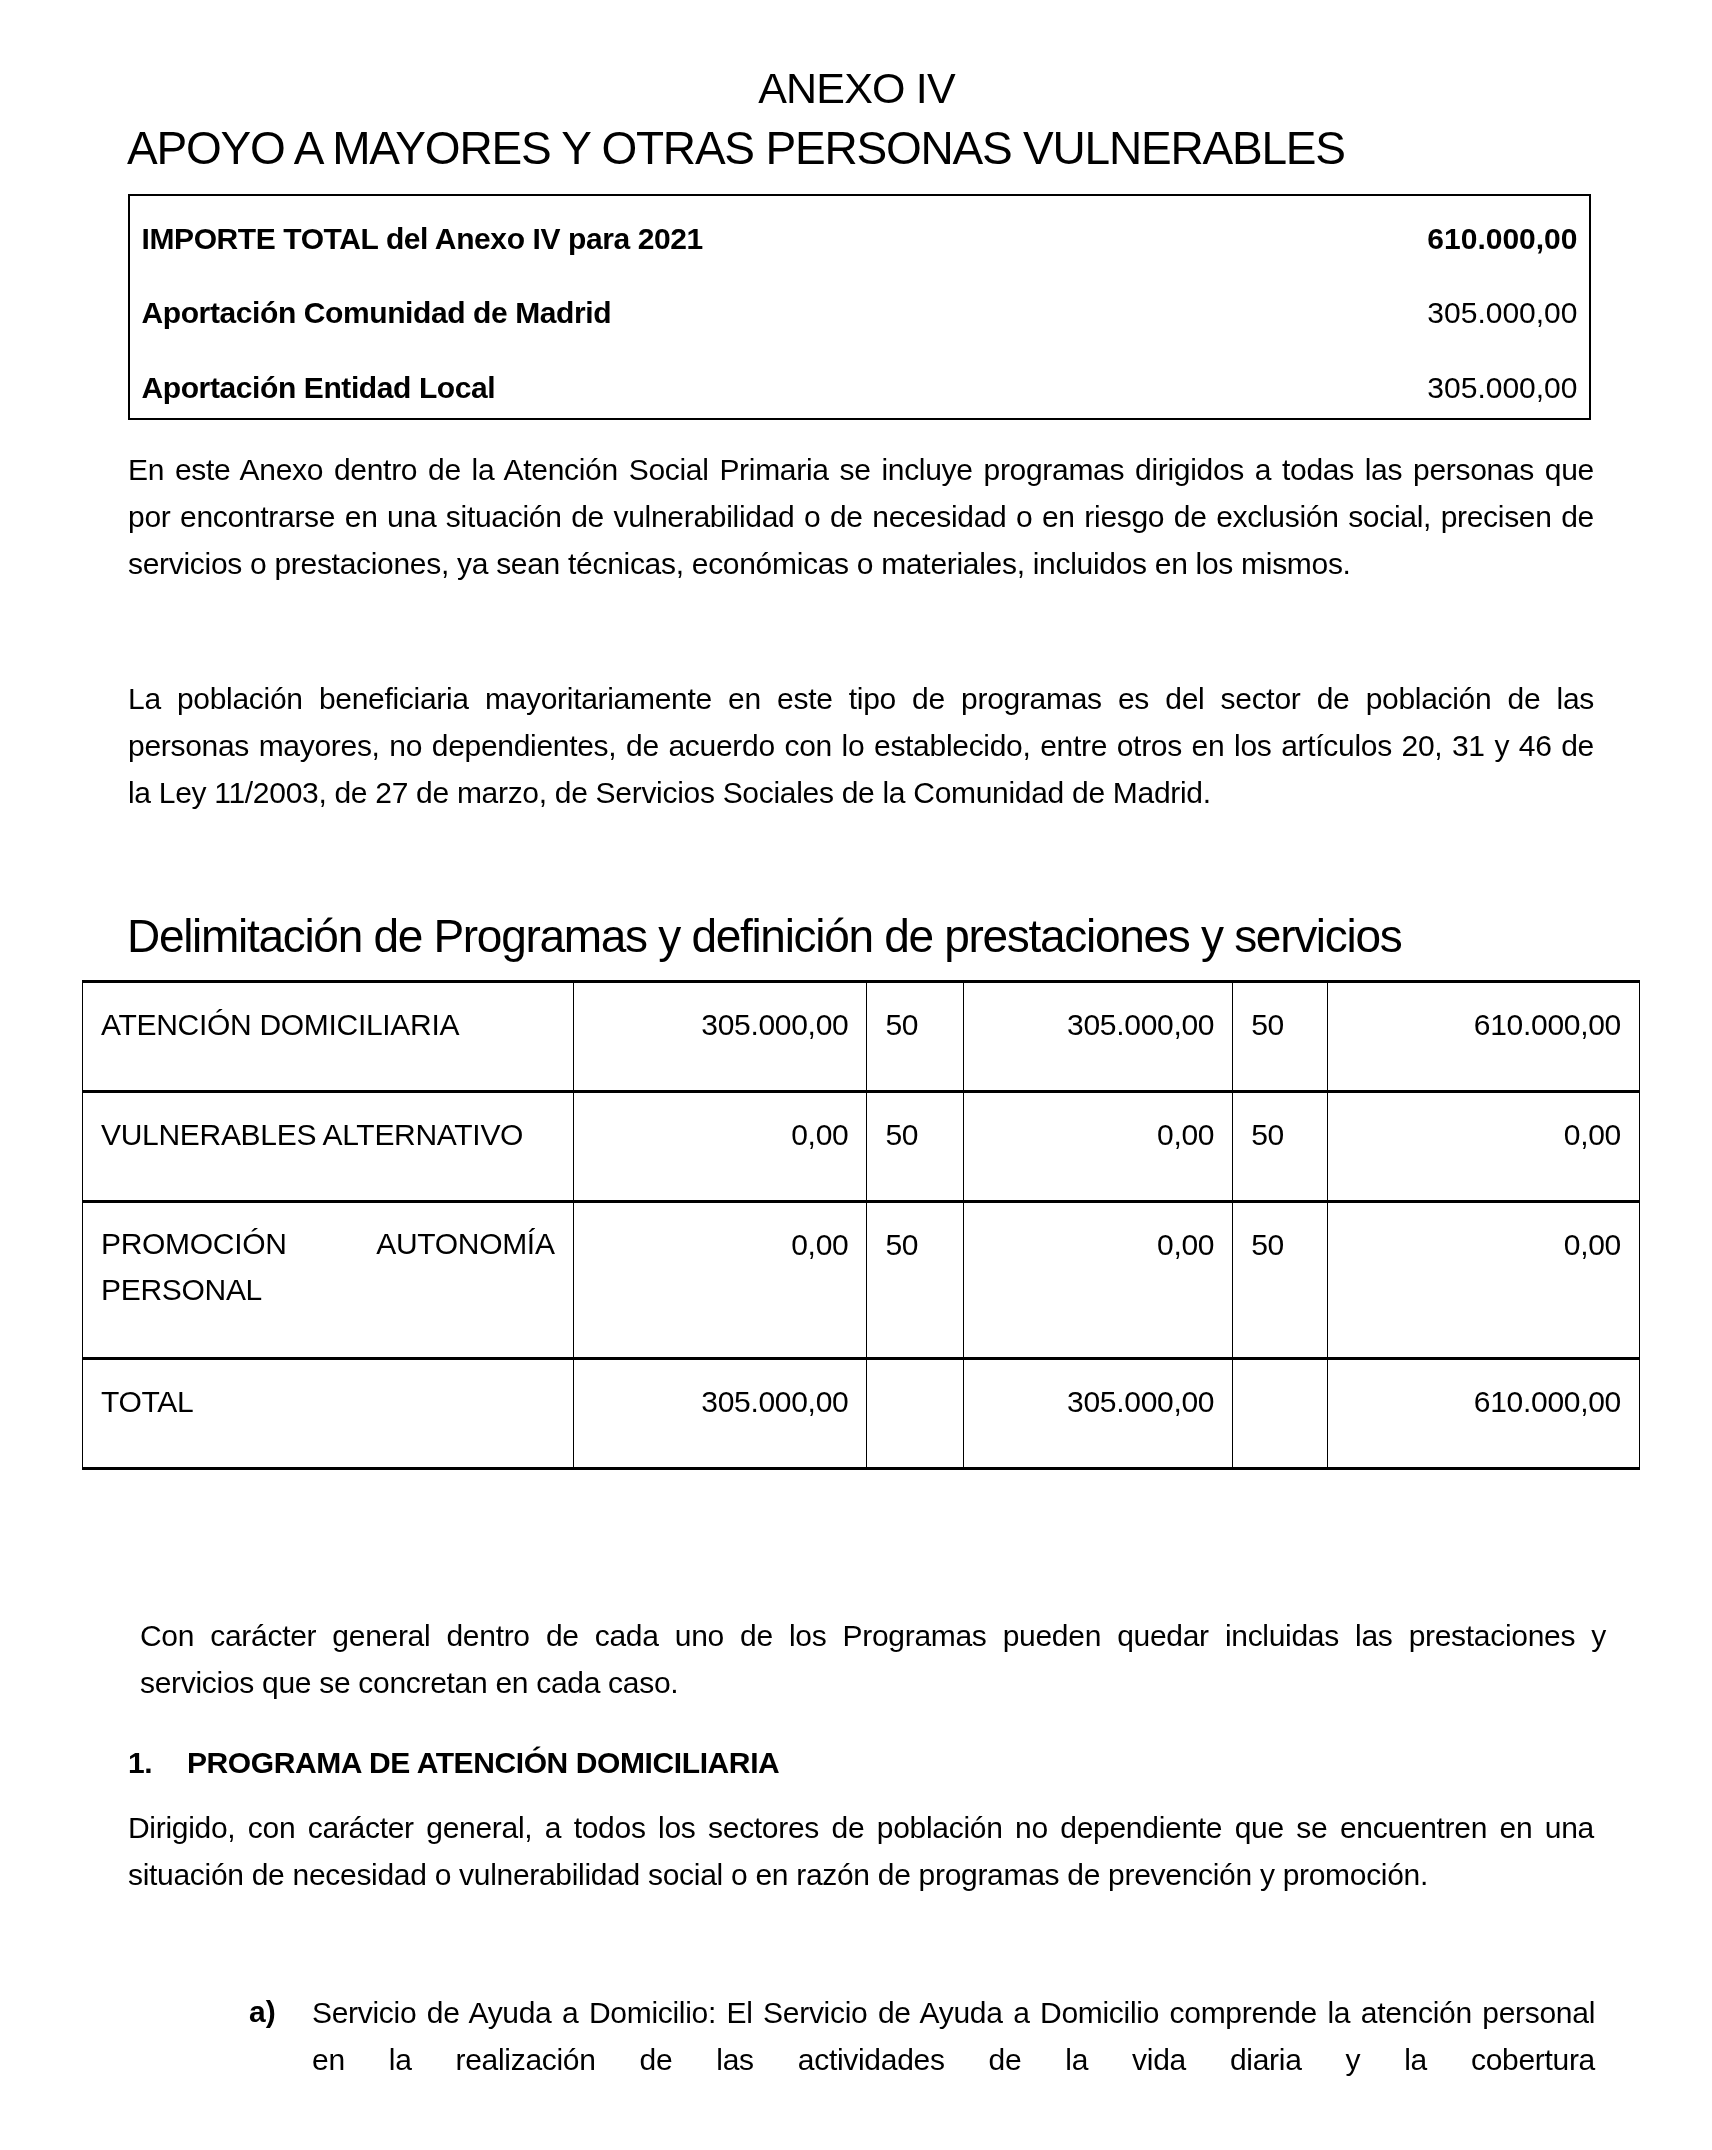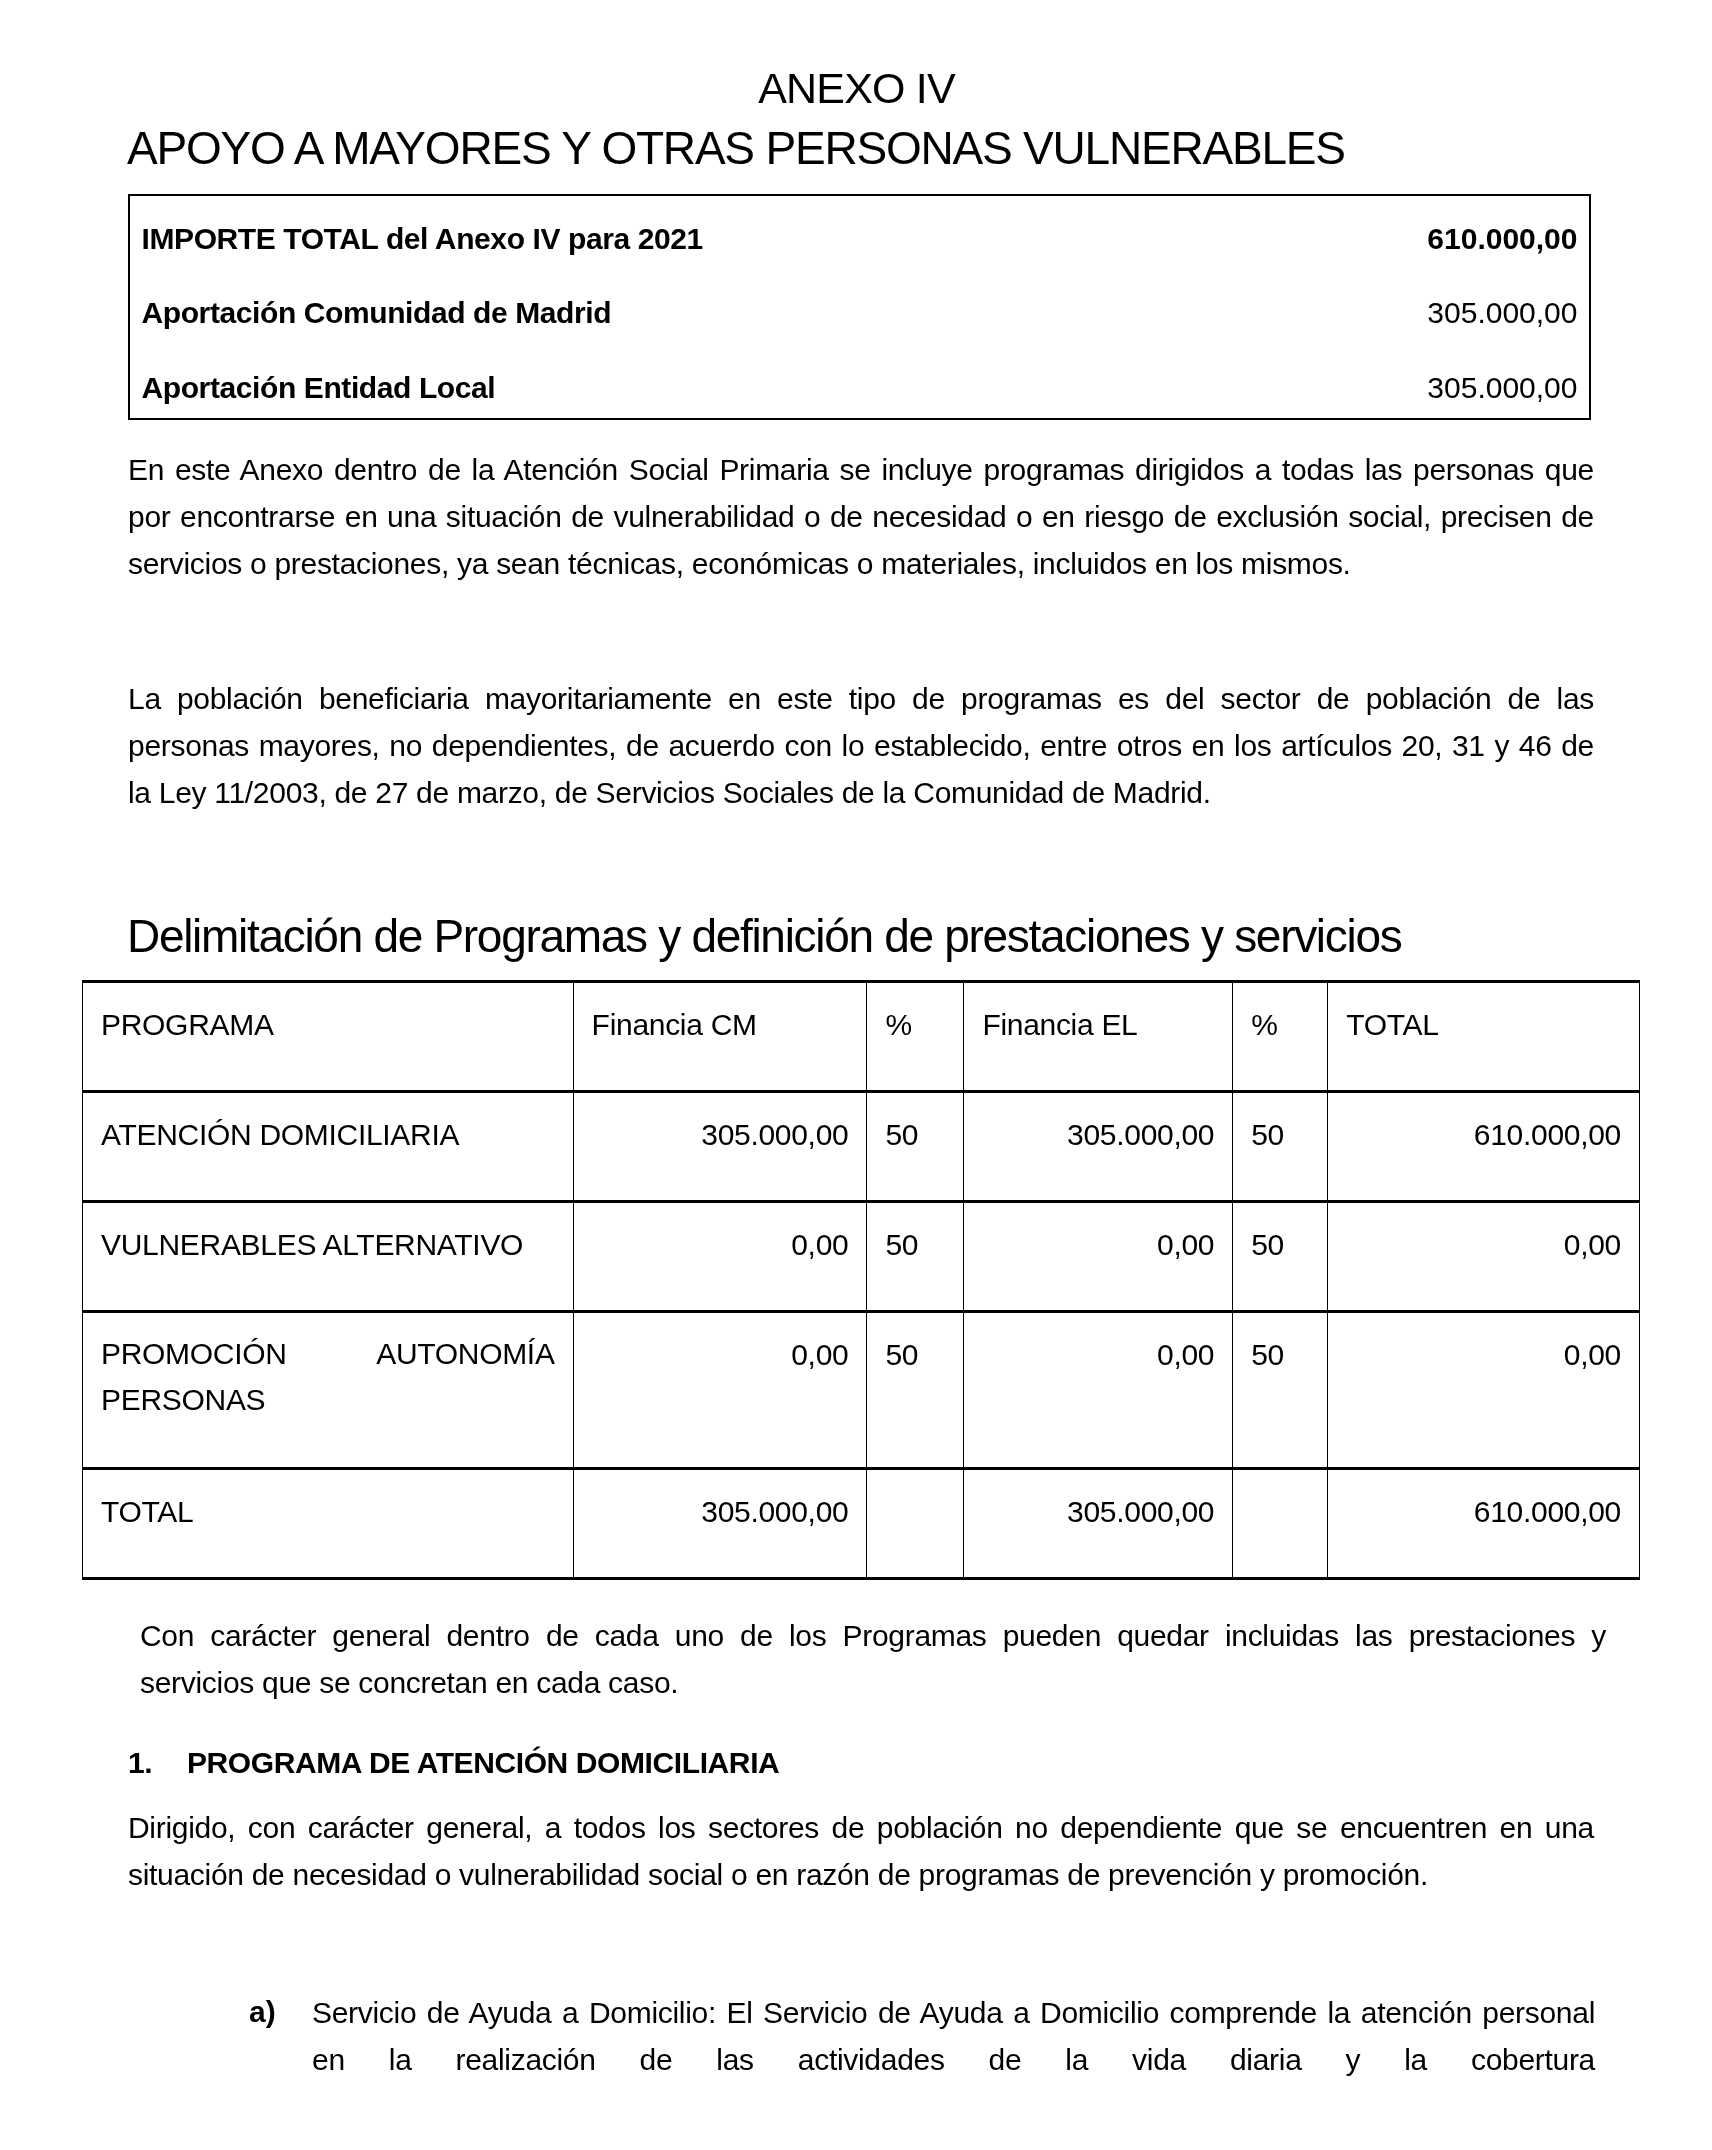--- a/index.html
+++ b/index.html
@@ -54,46 +54,38 @@
 <table class="prog">
   <colgroup>
     <col style="width:491px">
       <col style="width:294px">
       <col style="width:97px">
       <col style="width:269px">
       <col style="width:95px">
       <col style="width:312px">
   </colgroup>
   <tbody>
-      <tr style="height:110px;">
-    <td>PROGRAMA</td>
-    <td>Financia CM</td>
-    <td>%</td>
-    <td>Financia EL</td>
-    <td>%</td>
-    <td>TOTAL</td>
-  </tr>
   <tr style="height:110px;padding-left:10px;">
     <td class="name">ATENCIÓN DOMICILIARIA</td>
     <td class="num">305.000,00</td>
     <td class="pct">50</td>
     <td class="num">305.000,00</td>
     <td class="pct">50</td>
     <td class="num">610.000,00</td>
   </tr>
   <tr style="height:110px;">
     <td class="name">VULNERABLES ALTERNATIVO</td>
     <td class="num">0,00</td>
     <td class="pct">50</td>
     <td class="num">0,00</td>
     <td class="pct">50</td>
     <td class="num">0,00</td>
   </tr>
   <tr style="height:157px;">
-    <td class="name just" style="line-height:46px;padding-top:18px;">PROMOCIÓN AUTONOMÍA PERSONAS</td>
+    <td class="name just" style="line-height:46px;padding-top:18px;">PROMOCIÓN AUTONOMÍA PERSONAL</td>
     <td class="num">0,00</td>
     <td class="pct">50</td>
     <td class="num">0,00</td>
     <td class="pct">50</td>
     <td class="num">0,00</td>
   </tr>
   <tr style="height:110px;">
     <td class="name">TOTAL</td>
     <td class="num">305.000,00</td>
     <td class="pct"></td>

